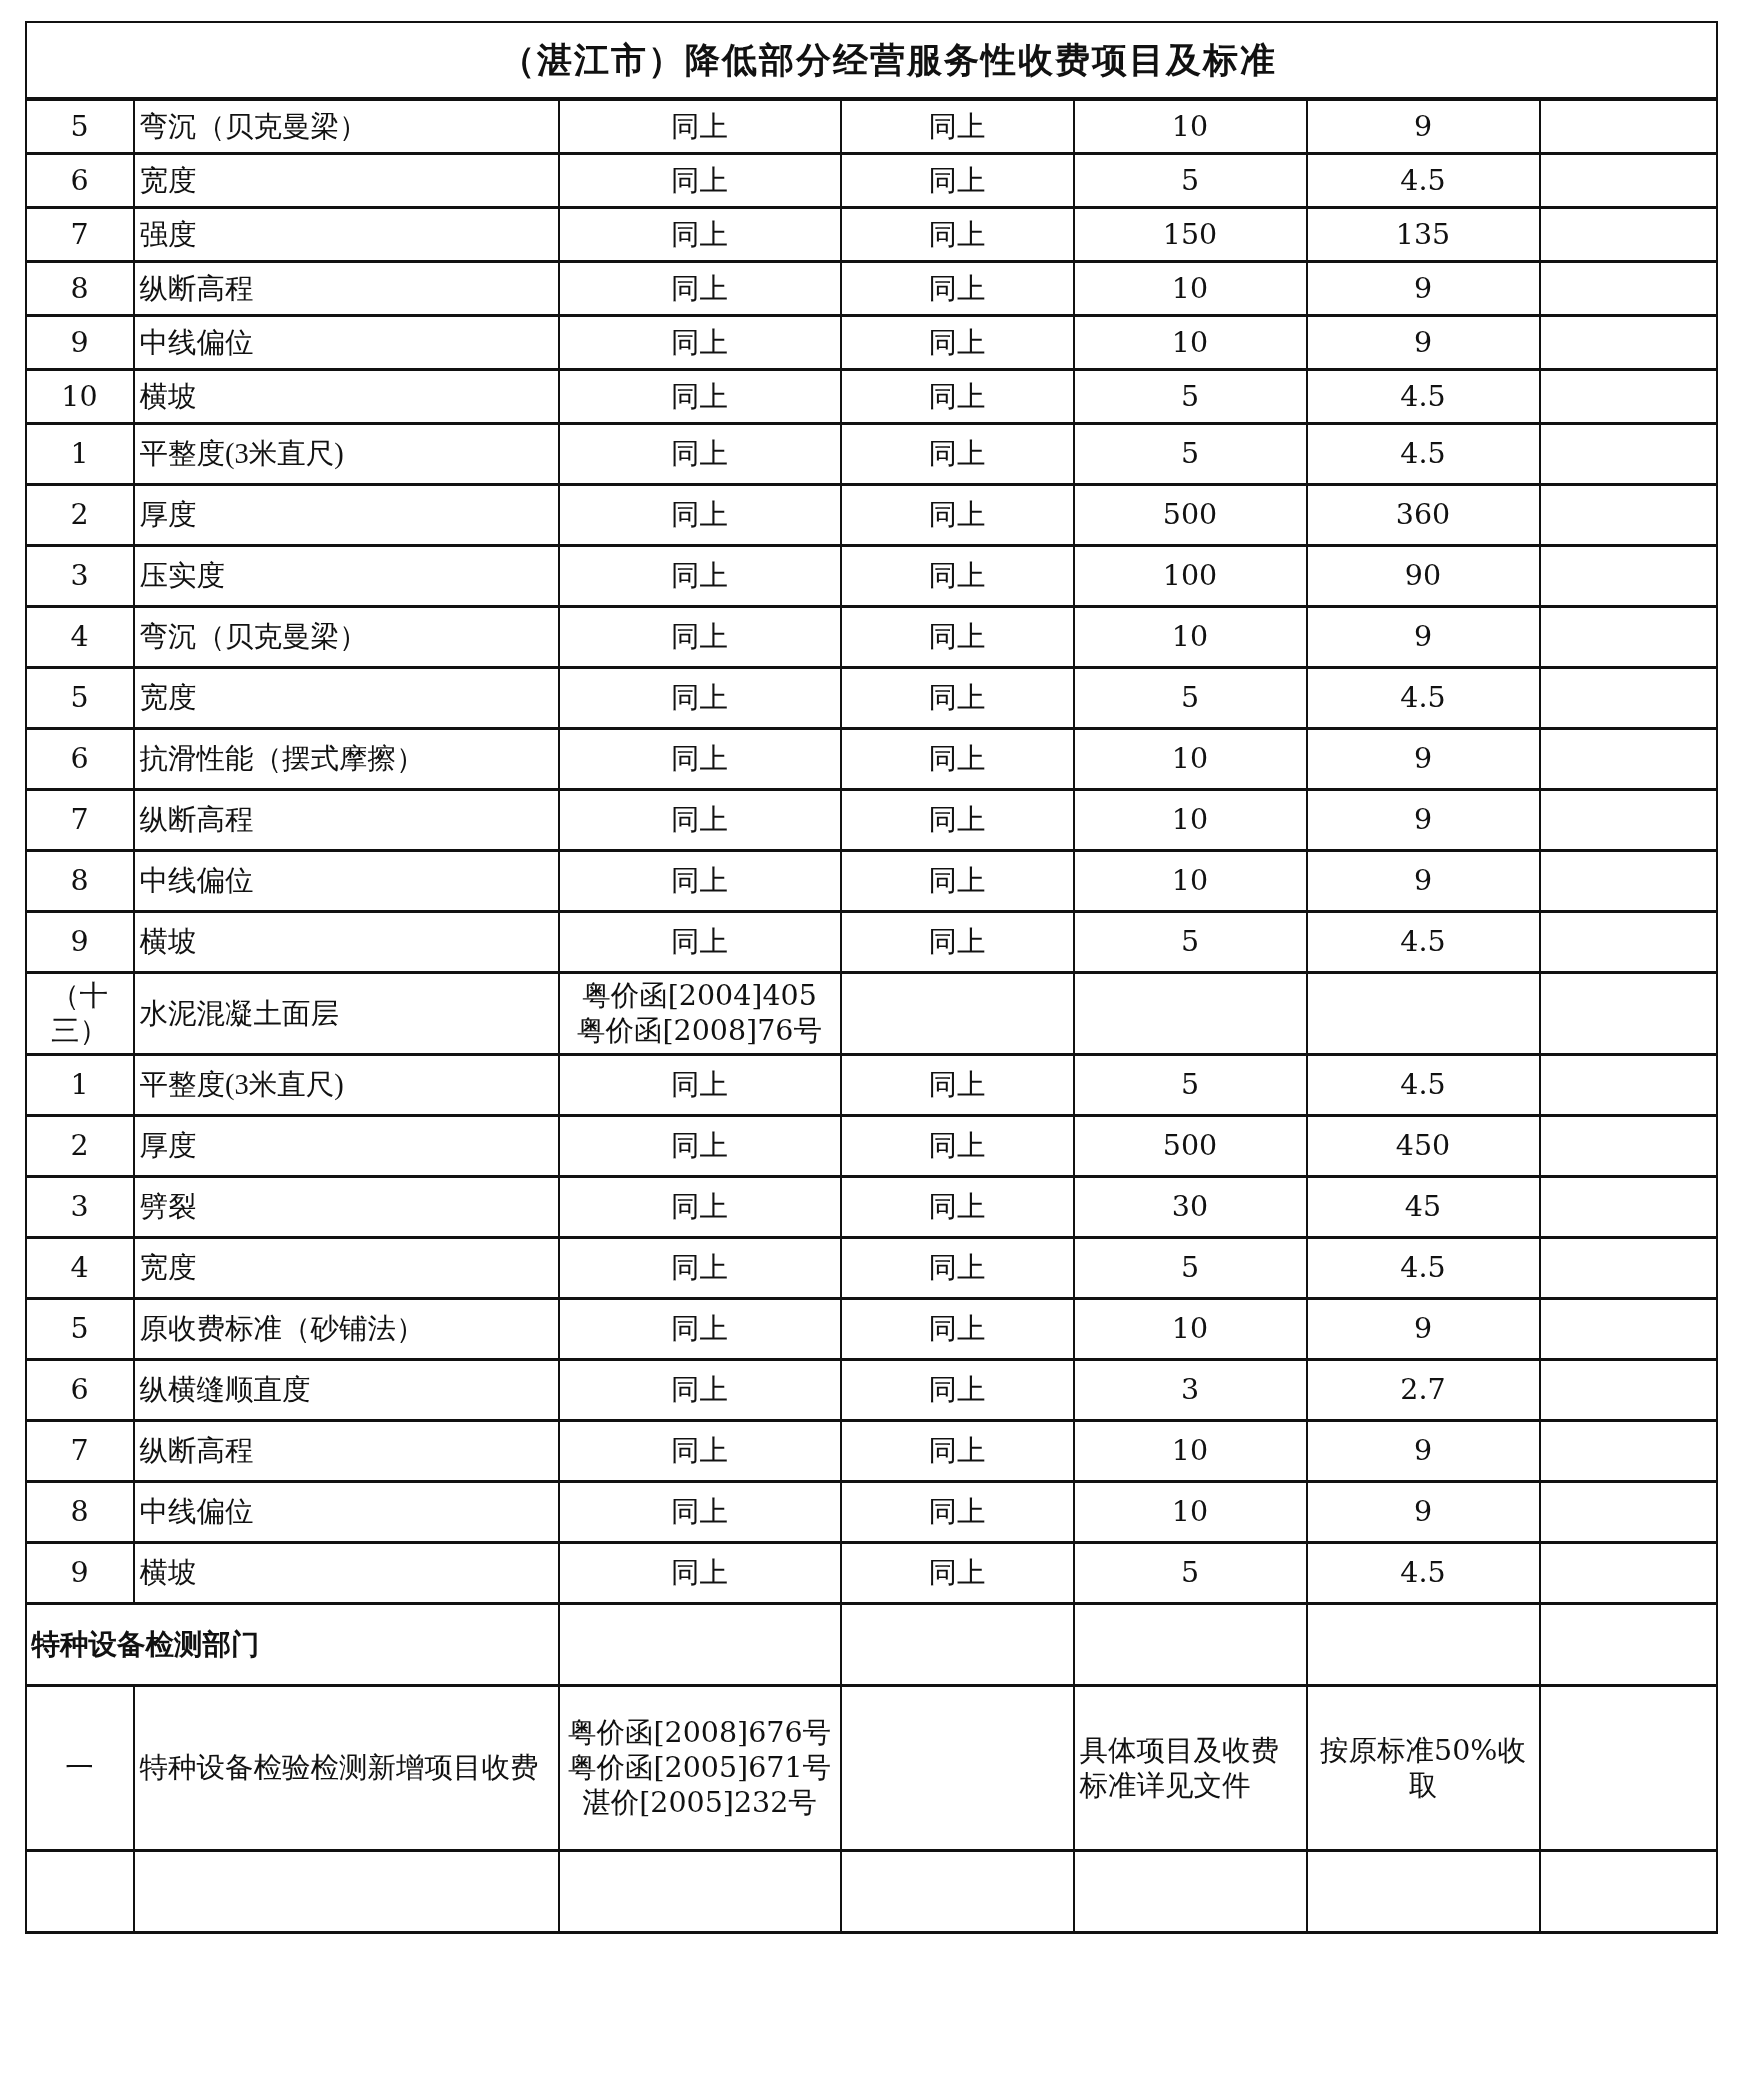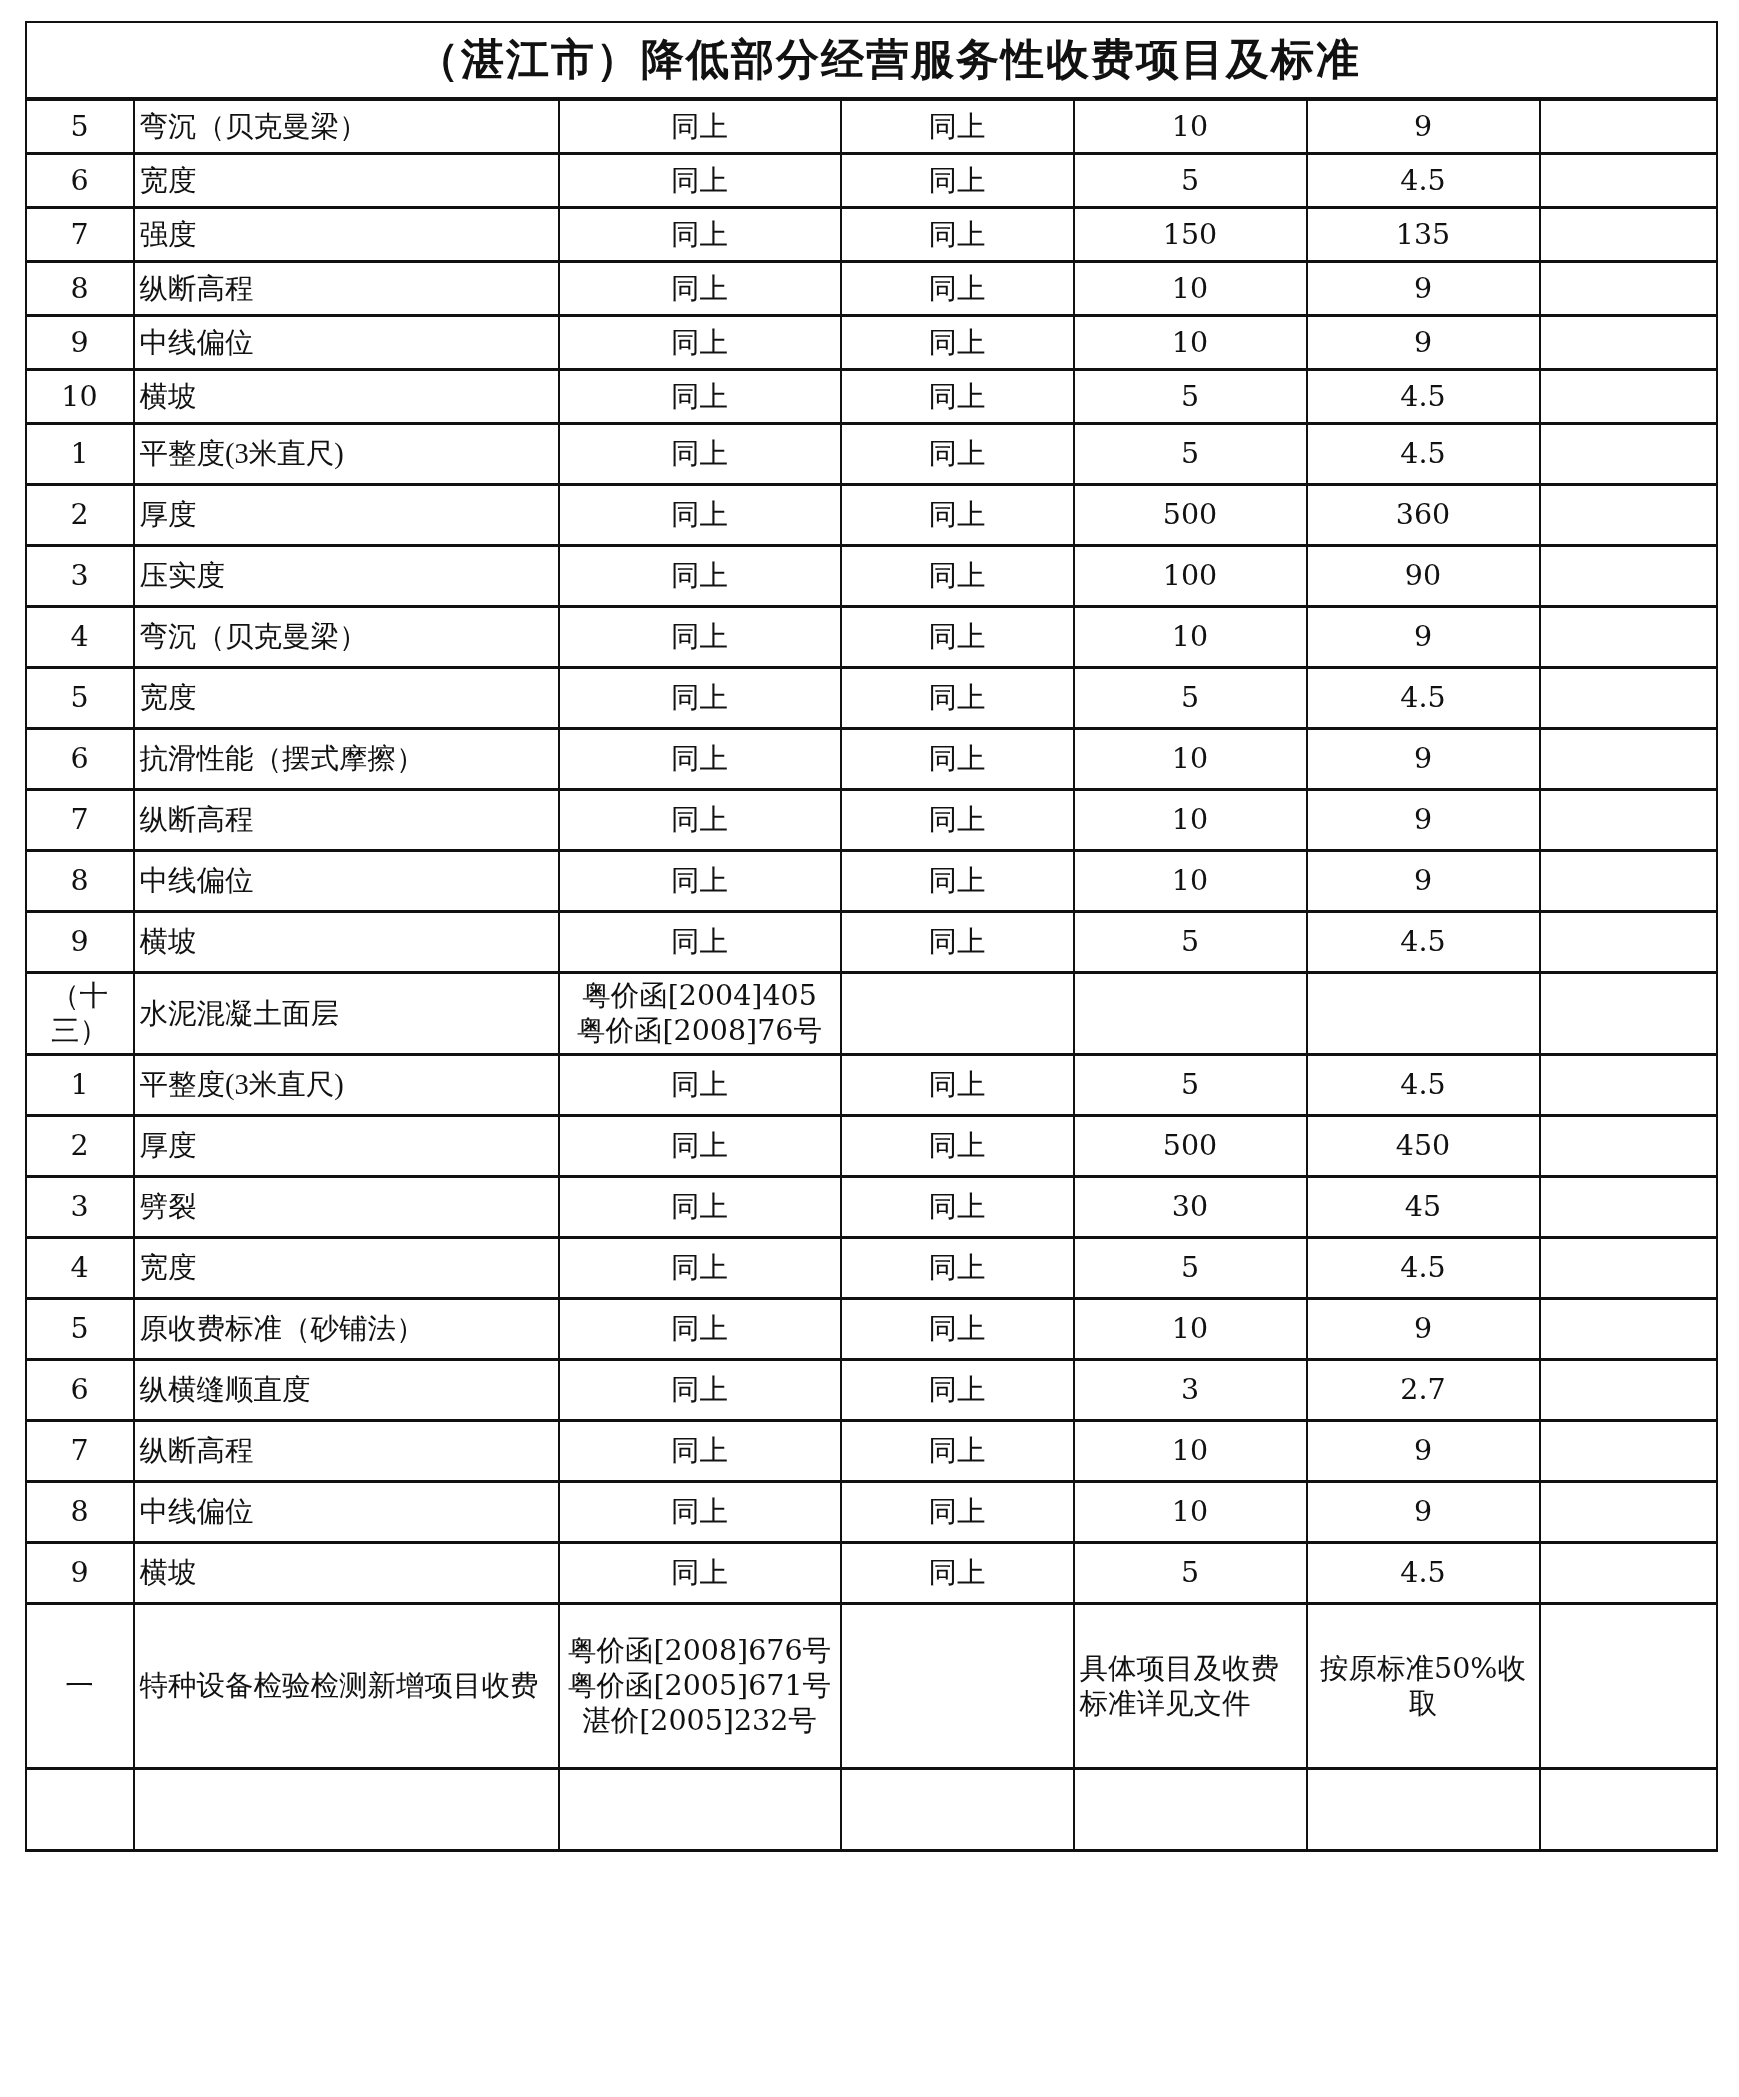--- a/index.html
+++ b/index.html
@@ -1,19 +1,19 @@
 <!DOCTYPE html>
 <html style="font-size:7.9px"><head>
 <meta charset="utf-8">
 <style>
   html,body{margin:0;padding:0;background:#fff;}
   body{width:1739px;height:2097px;position:relative;font-family:"DejaVu Serif","Liberation Serif",serif;color:#111;}
   table{position:absolute;left:24.5px;top:20.6px;width:1691px;border-collapse:collapse;table-layout:fixed;}
   td,th{border:2px solid #111;font-weight:normal;font-size:28.5px;line-height:35px;padding:0 4.9px;text-align:center;vertical-align:middle;overflow:hidden;}
-  tr.title td{height:74px;font-size:43px;font-weight:bold;letter-spacing:2px;border-bottom-width:4.9px;padding-left:40px;}
+  tr.title td{height:74px;font-size:35px;font-weight:bold;letter-spacing:2px;border-bottom-width:4.9px;padding-left:40px;}
   tr.head th{height:108px;border-bottom-width:4.9px;}
   tr.r td{height:51px;}
   tr.r2 td{height:58px;}
   tr.sec td{height:79px;}
   td.name{text-align:left;font-family:Liberation Serif, serif;}
   tr.dept td{height:79px;}
   tr.special td{height:162px;}
   tr.blank td{height:79px;}
   tr{border-bottom:3.9px solid #111;}
 </style>
@@ -252,20 +252,28 @@
       </tr>
       <tr class="r2">
         <td>9</td>
         <td class="name">横坡</td>
         <td>同上</td>
         <td>同上</td>
         <td>5</td>
         <td>4.5</td>
         <td></td>
       </tr>
+      <tr class="dept">
+        <td colspan="2" class="name" style="font-weight: bold;">特种设备检测部门</td>
+        <td></td>
+        <td></td>
+        <td></td>
+        <td></td>
+        <td></td>
+      </tr>
       <tr class="special">
         <td>一</td>
         <td class="name">特种设备检验检测新增项目收费</td>
         <td>粤价函[2008]676号<br>粤价函[2005]671号<br>湛价[2005]232号</td>
         <td></td>
         <td class="name">具体项目及收费标准详见文件</td>
         <td>按原标准50%收取</td>
         <td></td>
       </tr>
       <tr class="blank">

